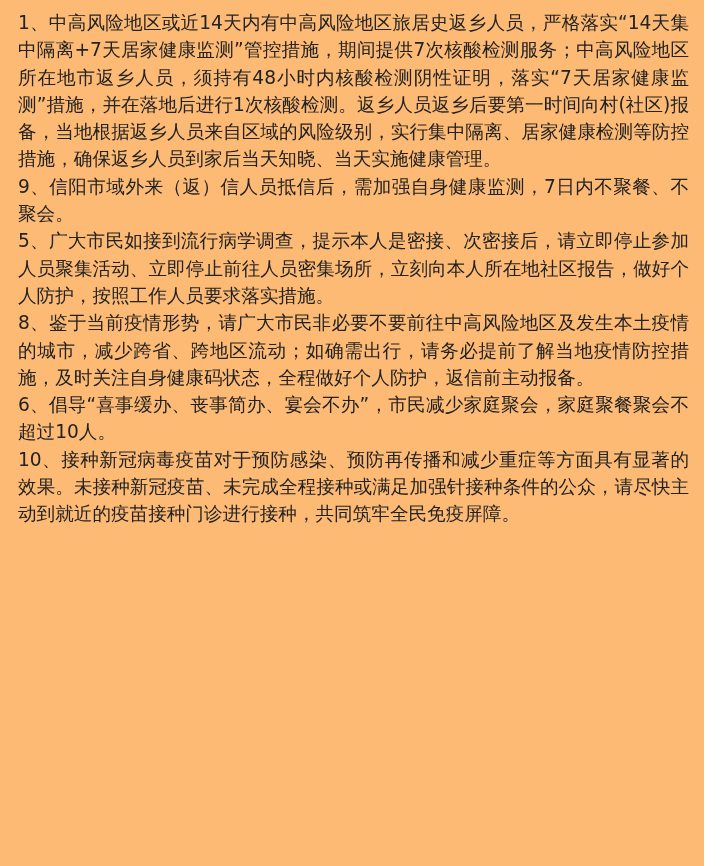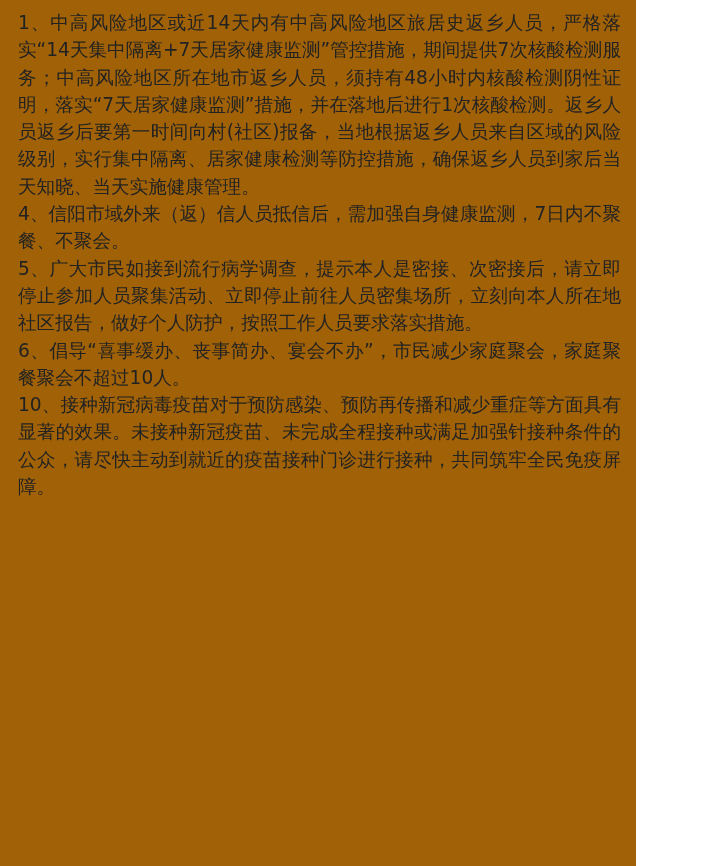--- a/index.html
+++ b/index.html
@@ -10,23 +10,23 @@
   }
   body {
     width: 720px;
     height: 866px;
     overflow: hidden;
     font-family: "DejaVu Sans", "Liberation Sans", sans-serif;
     -webkit-font-smoothing: antialiased;
   }
   #notice-page {
     box-sizing: border-box;
-    width: 636px;
+    width: 704px;
     height: 866px;
-    background: #a16207;
+    background: #fdba74;
     padding: 9px 15px 0 18px;
   }
   #notice-body {
     font-size: 18.6px;
     line-height: 27.3px;
     color: #222222;
     text-align: justify;
     text-justify: inter-ideograph;
     letter-spacing: 0px;
     word-break: break-all;
@@ -45,25 +45,26 @@
 </head>
 <body>
 
 <div id="notice-page">
   <div id="notice-body">
 
     <p class="notice-paragraph">1、中高风险地区或近14天内有中高风险地区旅居史返乡人员，严格落实“14天集中隔离+7天居家健康监测”管控措施，期间提供7次核酸检测服务；中高风险地区所在地市返乡人员，须持有48小时内核酸检测阴性证明，落实“7天居家健康监测”措施，并在落地后进行1次核酸检测。返乡人员返乡后要第一时间向村(社区)报备，当地根据返乡人员来自区域的风险级别，实行集中隔离、居家健康检测等防控措施，确保返乡人员到家后当天知晓、当天实施健康管理。</p>
 
 
 
-    <p class="notice-paragraph">4、信阳市域外来（返）信人员抵信后，需加强自身健康监测，7日内不聚餐、不聚会。</p>
+    <p class="notice-paragraph">9、信阳市域外来（返）信人员抵信后，需加强自身健康监测，7日内不聚餐、不聚会。</p>
 
     <p class="notice-paragraph">5、广大市民如接到流行病学调查，提示本人是密接、次密接后，请立即停止参加人员聚集活动、立即停止前往人员密集场所，立刻向本人所在地社区报告，做好个人防护，按照工作人员要求落实措施。</p>
 
 
 
+    <p class="notice-paragraph">8、鉴于当前疫情形势，请广大市民非必要不要前往中高风险地区及发生本土疫情的城市，减少跨省、跨地区流动；如确需出行，请务必提前了解当地疫情防控措施，及时关注自身健康码状态，全程做好个人防护，返信前主动报备。</p>
 
     <p class="notice-paragraph">6、倡导“喜事缓办、丧事简办、宴会不办”，市民减少家庭聚会，家庭聚餐聚会不超过10人。</p>
 
     <p class="notice-paragraph">10、接种新冠病毒疫苗对于预防感染、预防再传播和减少重症等方面具有显著的效果。未接种新冠疫苗、未完成全程接种或满足加强针接种条件的公众，请尽快主动到就近的疫苗接种门诊进行接种，共同筑牢全民免疫屏障。</p>
 
   </div>
 </div>
 
 </body></html>

